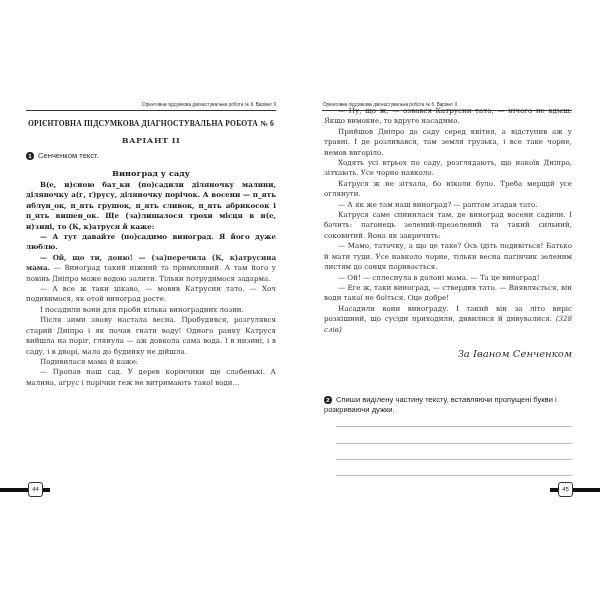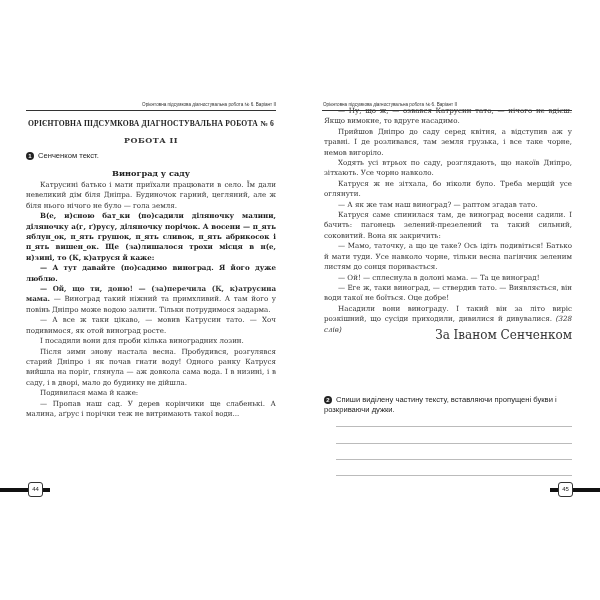--- a/index.html
+++ b/index.html
@@ -16,39 +16,38 @@
   .title{position:absolute;top:119px;left:26px;right:24px;text-align:center;font-family:Liberation Serif, serif;font-weight:bold;font-size:7.6px;letter-spacing:0.2px;color:#222;}
   .variant{position:absolute;top:135px;left:26px;right:24px;text-align:center;font-family:"DejaVu Serif",serif;font-weight:bold;font-size:8px;color:#333;letter-spacing:0.5px;}
   .task{position:absolute;font-family:"Liberation Sans",sans-serif;font-size:7.6px;color:#222;line-height:9.8px;}
   .num{display:inline-block;width:8px;height:8px;border-radius:50%;background:#222;color:#fff;font-size:6px;line-height:8px;text-align:center;font-weight:bold;margin-right:4px;vertical-align:0;}
   .story-title{position:absolute;top:168px;left:26px;right:24px;text-align:center;font-weight:bold;font-size:8.2px;color:#222;}
   .text{position:absolute;font-size:7.1px;line-height:10.4px;text-align:justify;color:#333;}
   .text p{margin:0;text-indent:14px;}
   .text p.b{font-weight:bold;color:#222;}
   .left .text{top:180px;left:26px;right:24px;}
   .right .text{top:106px;left:24px;right:28px;}
-  .author{position:absolute;top:328px;right:28px;font-size:12px;color:#333;}
+  .author{position:absolute;top:348px;right:28px;font-style:italic;font-size:10px;color:#333;}
   .ans-line{position:absolute;left:36px;right:28px;height:0;border-top:1px solid #bbb;}
   .pn-bar{position:absolute;top:488px;height:4px;background:#111;}
   .pn-box{position:absolute;top:482px;width:13px;height:13px;border:1px solid #333;border-radius:3px;background:#fff;font-family:"Liberation Sans",sans-serif;font-size:6px;line-height:13px;text-align:center;color:#222;}
 </style>
 </head>
 <body>
 
 <div class="page left">
   <div class="run-head">Орієнтовна підсумкова діагностувальна робота № 6. Варіант ІІ</div>
   <div class="head-rule"></div>
   <div class="title">ОРІЄНТОВНА ПІДСУМКОВА ДІАГНОСТУВАЛЬНА РОБОТА № 6</div>
-  <div class="variant">РОБОТА ІІ</div>
+  <div class="variant">ВАРІАНТ ІІ</div>
   <div class="task" style="top:151px;left:26px;">
     <span class="num">1</span><span>Сенченком текст.</span>
   </div>
   <div class="story-title">Виноград у саду</div>
   <div class="text">
-    <p>Катрусині батько і мати приїхали працювати в село. Їм дали невеликий дім біля Дніпра. Будиночок гарний, цегляний, але ж біля нього нічого не було — гола земля.</p>
     <p class="b">В(е, и)сною бат_ки (по)садили діляночку малини, діляночку а(г, ґ)русу, діляночку порічок. А восени — п_ять яблун_ок, п_ять грушок, п_ять сливок, п_ять абрикосок і п_ять вишен_ок. Ще (за)лишалося трохи місця в н(е, и)зині, то (К, к)атруся й каже:</p>
     <p class="b">— А тут давайте (по)садимо виноград. Я його дуже люблю.</p>
     <p><b>— Ой, що ти, доню! — (за)перечила (К, к)атрусина мама.</b> — Виноград такий ніжний та примхливий. А там його у повінь Дніпро може водою залити. Тільки потрудимося задарма.</p>
     <p>— А все ж таки цікаво, — мовив Катрусин тато. — Хоч подивимося, як отой виноград росте.</p>
     <p>І посадили вони для проби кілька виноградних лозин.</p>
     <p>Після зими знову настала весна. Пробудився, розгулявся старий Дніпро і як почав гнати воду! Одного ранку Катруся вийшла на поріг, глянула — аж довкола сама вода. І в низині, і в саду, і в дворі, мало до будинку не дійшла.</p>
     <p>Подивилася мама й каже:</p>
     <p>— Пропав наш сад. У дерев корінчики ще слабенькі. А малина, аґрус і порічки теж не витримають такої води...</p>
   </div>
   <div class="pn-bar" style="left:0;width:42px;"></div>

